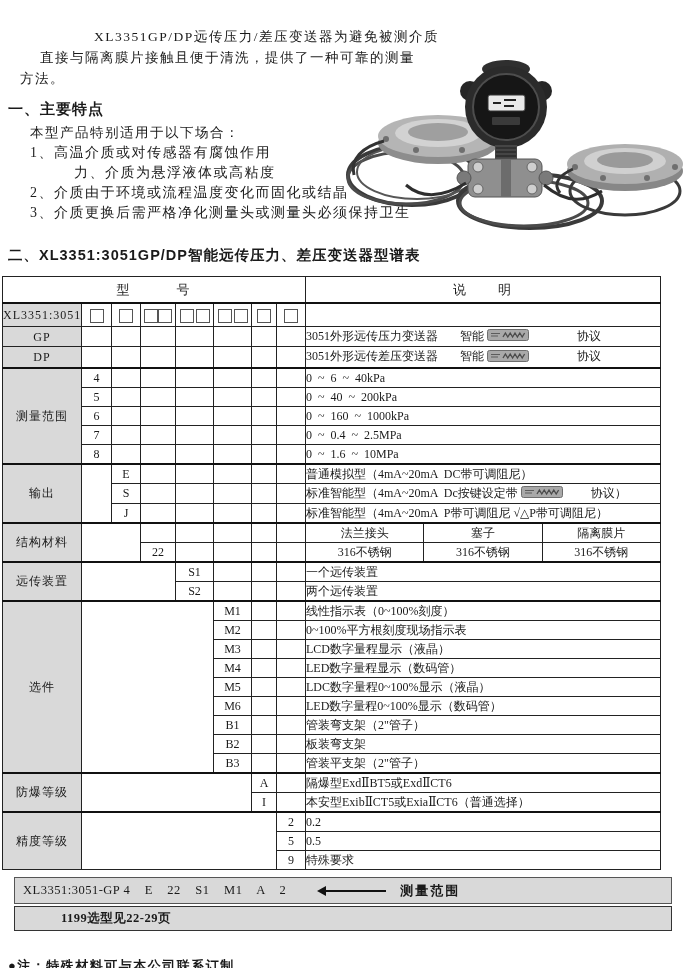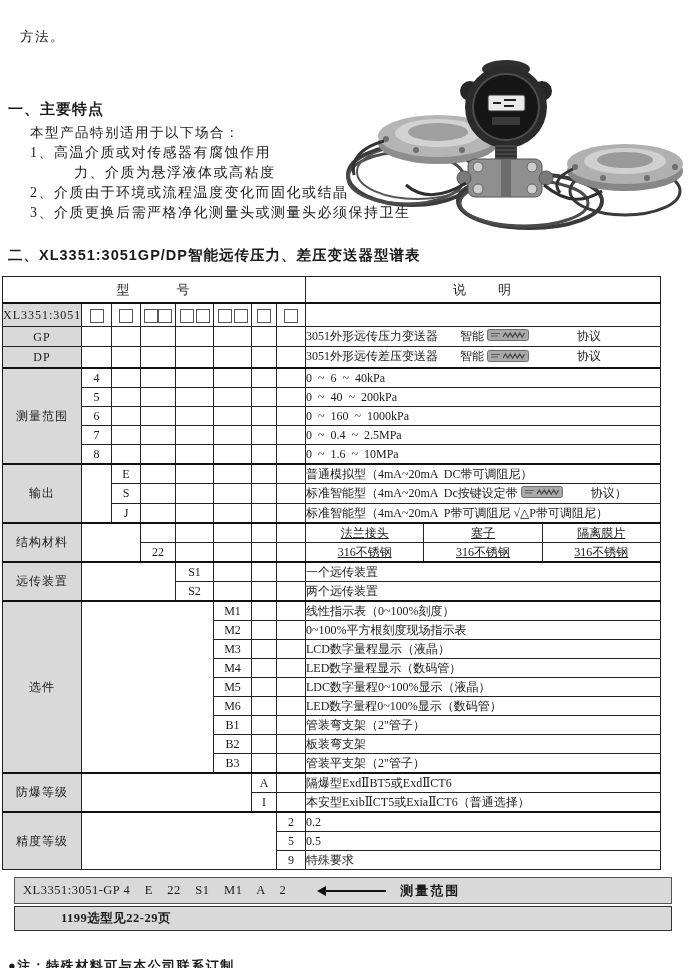--- a/index.html
+++ b/index.html
@@ -33,41 +33,43 @@
   td.lbl{background:#d9d9d9;text-align:center;letter-spacing:1px;}
   td.code{text-align:center;}
   td.desc{text-align:left;padding-left:10px;}
   td.desc span{white-space:pre;}
   tr.grp td{border-top:2px solid #111;}
   .box{display:inline-block;width:12px;height:12px;background:#fff;border:1.5px solid #555;vertical-align:middle;margin:0 1px;}
   .tight .box{margin:0;}
   .boxcell{text-align:center;}
   
   .tri{display:flex;height:100%;}
-  .tri>div{flex:1;text-align:center;text-decoration:underline;}
+  .tri>div{flex:1;text-align:center;}
   .tri>div.mid{border-left:1px solid #222;border-right:1px solid #222;}
   
   .hart{display:inline-block;vertical-align:middle;margin-left:3px;}
   .gap-s{margin-left:22px;}
   .gap-l{margin-left:48px;}
   .gap-m{margin-left:28px;}
   
   .bar{position:absolute;left:14px;width:658px;background:#d9d9d9;box-sizing:border-box;display:flex;align-items:center;}
   .bar1{top:877px;height:27px;border:1px solid #555;font-size:12.5px;}
   .bar1 .code-str{white-space:pre;padding-left:8px;letter-spacing:0.5px;}
   .arrow{position:relative;width:60px;height:2px;background:#111;margin-left:40px;flex:none;}
   .arrow:before{content:"";position:absolute;left:-9px;top:-4px;border-top:5px solid transparent;border-bottom:5px solid transparent;border-right:9px solid #111;}
   .bar1 .ex-label{font-family:"Liberation Sans","DejaVu Sans",sans-serif;font-weight:bold;font-size:13px;margin-left:14px;letter-spacing:2px;}
   .bar2{top:906px;height:25px;border:1.5px solid #333;font-size:12.5px;font-weight:bold;padding-left:46px;letter-spacing:0.5px;}
   .footnote{position:absolute;top:957px;left:8px;font-size:13px;letter-spacing:1.5px;font-weight:bold;}
 </style>
 </head>
 <body>
 
 <div class="intro">
+  <div class="l1">XL3351GP/DP远传压力/差压变送器为避免被测介质</div>
+  <div class="l2">直接与隔离膜片接触且便于清洗，提供了一种可靠的测量</div>
   <div class="l3">方法。</div>
 </div>
 
 <svg class="photo" width="372" height="200" viewBox="0 0 372 200">
 
   <ellipse cx="92" cy="142" rx="64" ry="30" fill="none" stroke="#3a3a3a" stroke-width="4"></ellipse>
   <ellipse cx="86" cy="145" rx="58" ry="26" fill="none" stroke="#4b4b4b" stroke-width="3"></ellipse>
   <ellipse cx="97" cy="139" rx="60" ry="27" fill="none" stroke="#565656" stroke-width="2"></ellipse>
 
   <g>

